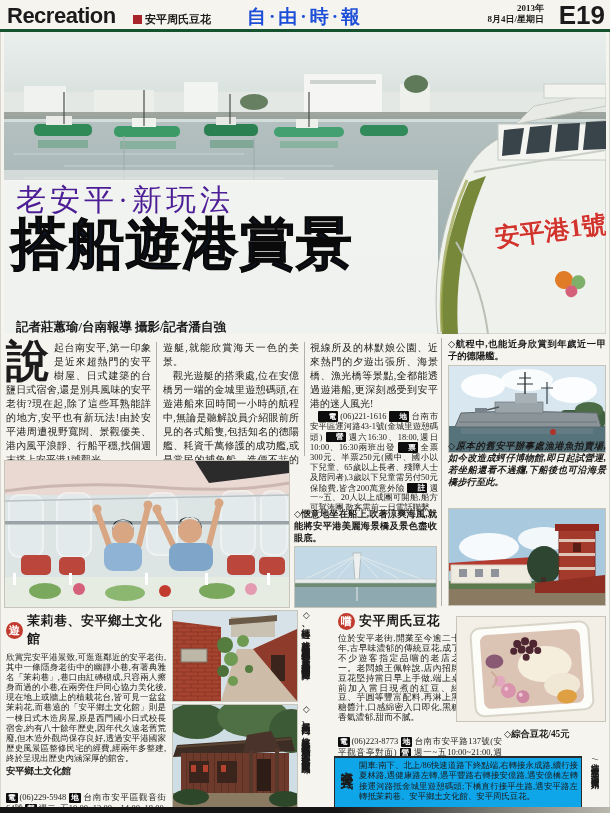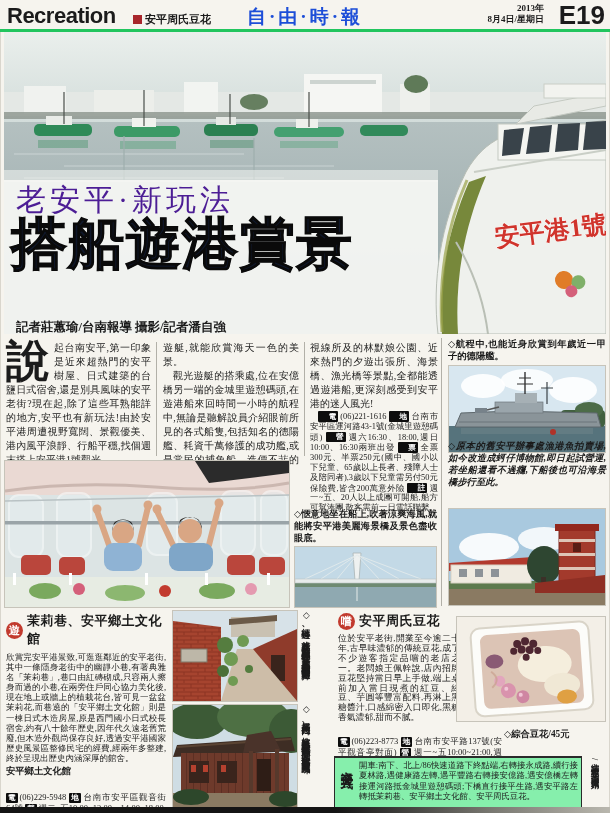--- a/index.html
+++ b/index.html
@@ -1,21 +1,21 @@
 <!DOCTYPE html>
 <html><head>
 <meta charset="utf-8">
 <title>newspaper page</title>
 <style>
   html,body{margin:0;padding:0;}
   .page{position:relative;width:610px;height:813px;background:#f6f4ee;overflow:hidden;
         font-family:"Liberation Serif","DejaVu Serif",serif;color:#1b1b1b;
         box-shadow:inset 0 0 0 1px #d9d6cd;}
   
-  .hdr{position:absolute;left:0;top:0;width:610px;height:29px;border-bottom:3px solid #22c55e;background:#f6f4ee;}
+  .hdr{position:absolute;left:0;top:0;width:610px;height:29px;border-bottom:3px solid #14532d;background:#f6f4ee;}
   .h-rec{position:absolute;left:7px;top:3px;font-family:"Liberation Sans","DejaVu Sans",sans-serif;font-weight:bold;font-size:22px;letter-spacing:-.5px;}
   .h-tag{position:absolute;left:133px;top:12px;font-size:11px;font-weight:bold;}
   .sq{display:inline-block;width:9px;height:9px;background:#a8262b;margin-right:3px;vertical-align:-1px;}
   .h-mast{position:absolute;left:200px;width:210px;top:4px;text-align:center;color:#1d4ed8;font-size:19px;font-weight:900;letter-spacing:3px;}
   .h-date{position:absolute;right:66px;top:3px;text-align:right;font-size:9px;font-weight:bold;line-height:10.5px;}
   .h-pgno{position:absolute;right:5px;top:0px;font-size:26px;font-weight:bold;font-family:"Liberation Sans","DejaVu Sans",sans-serif;}
   
   .hero{position:absolute;left:4px;top:32px;width:602px;height:302px;}
   .hero svg{position:absolute;left:0;top:0;}
   .kicker{position:absolute;left:12px;top:148px;font-size:30px;font-weight:400;letter-spacing:4px;color:#4c1d95;}
@@ -34,21 +34,21 @@
   .cap{font-size:9.3px;line-height:12px;font-weight:bold;text-align:justify;}
   .photo{display:block;border:1px solid #c7c4ba;}
   .vcap{writing-mode:vertical-rl;font-size:8.8px;line-height:12.5px;font-weight:bold;letter-spacing:1px;}
   
   .band3{position:absolute;left:4px;top:610px;width:602px;height:198px;}
   .sec-head{display:flex;align-items:center;gap:4px;font-size:13px;font-weight:900;letter-spacing:.5px;}
   .badge{flex:0 0 auto;width:17px;height:17px;border-radius:50%;background:#c23a2e;color:#fff;font-size:11px;font-weight:bold;display:flex;align-items:center;justify-content:center;}
   .sec-body{font-size:8.5px;line-height:10.1px;text-align:justify;margin-top:4px;}
   .sec-sub{font-size:9.3px;font-weight:bold;margin-top:2px;}
   .sec-info{font-size:8.5px;line-height:10.5px;text-align:justify;margin-top:14px;}
-  .transport{position:absolute;left:330px;top:146px;width:246px;height:54px;border:solid #2a2a2a;border-width:2px 1px;display:flex;background:#86efac;}
+  .transport{position:absolute;left:330px;top:146px;width:246px;height:54px;border:solid #2a2a2a;border-width:2px 1px;display:flex;background:#0ea5e9;}
   .t-label{writing-mode:vertical-rl;font-size:12.5px;font-weight:900;letter-spacing:2px;padding:3px 1px 0 3px;}
   .t-body{font-size:8.4px;line-height:10.4px;text-align:justify;padding:3px 3px 0 3px;}
   .credits{position:absolute;left:584px;top:146px;height:58px;writing-mode:vertical-rl;font-size:8.2px;font-weight:bold;letter-spacing:1px;}
   .scanbar{position:absolute;left:0;bottom:0;width:610px;height:6px;background:linear-gradient(90deg,#141414 0%,#141414 55%,#77766f 80%,#b9b7ae 100%);}
 </style>
 </head>
 <body>
 
 <div class="page">
 

